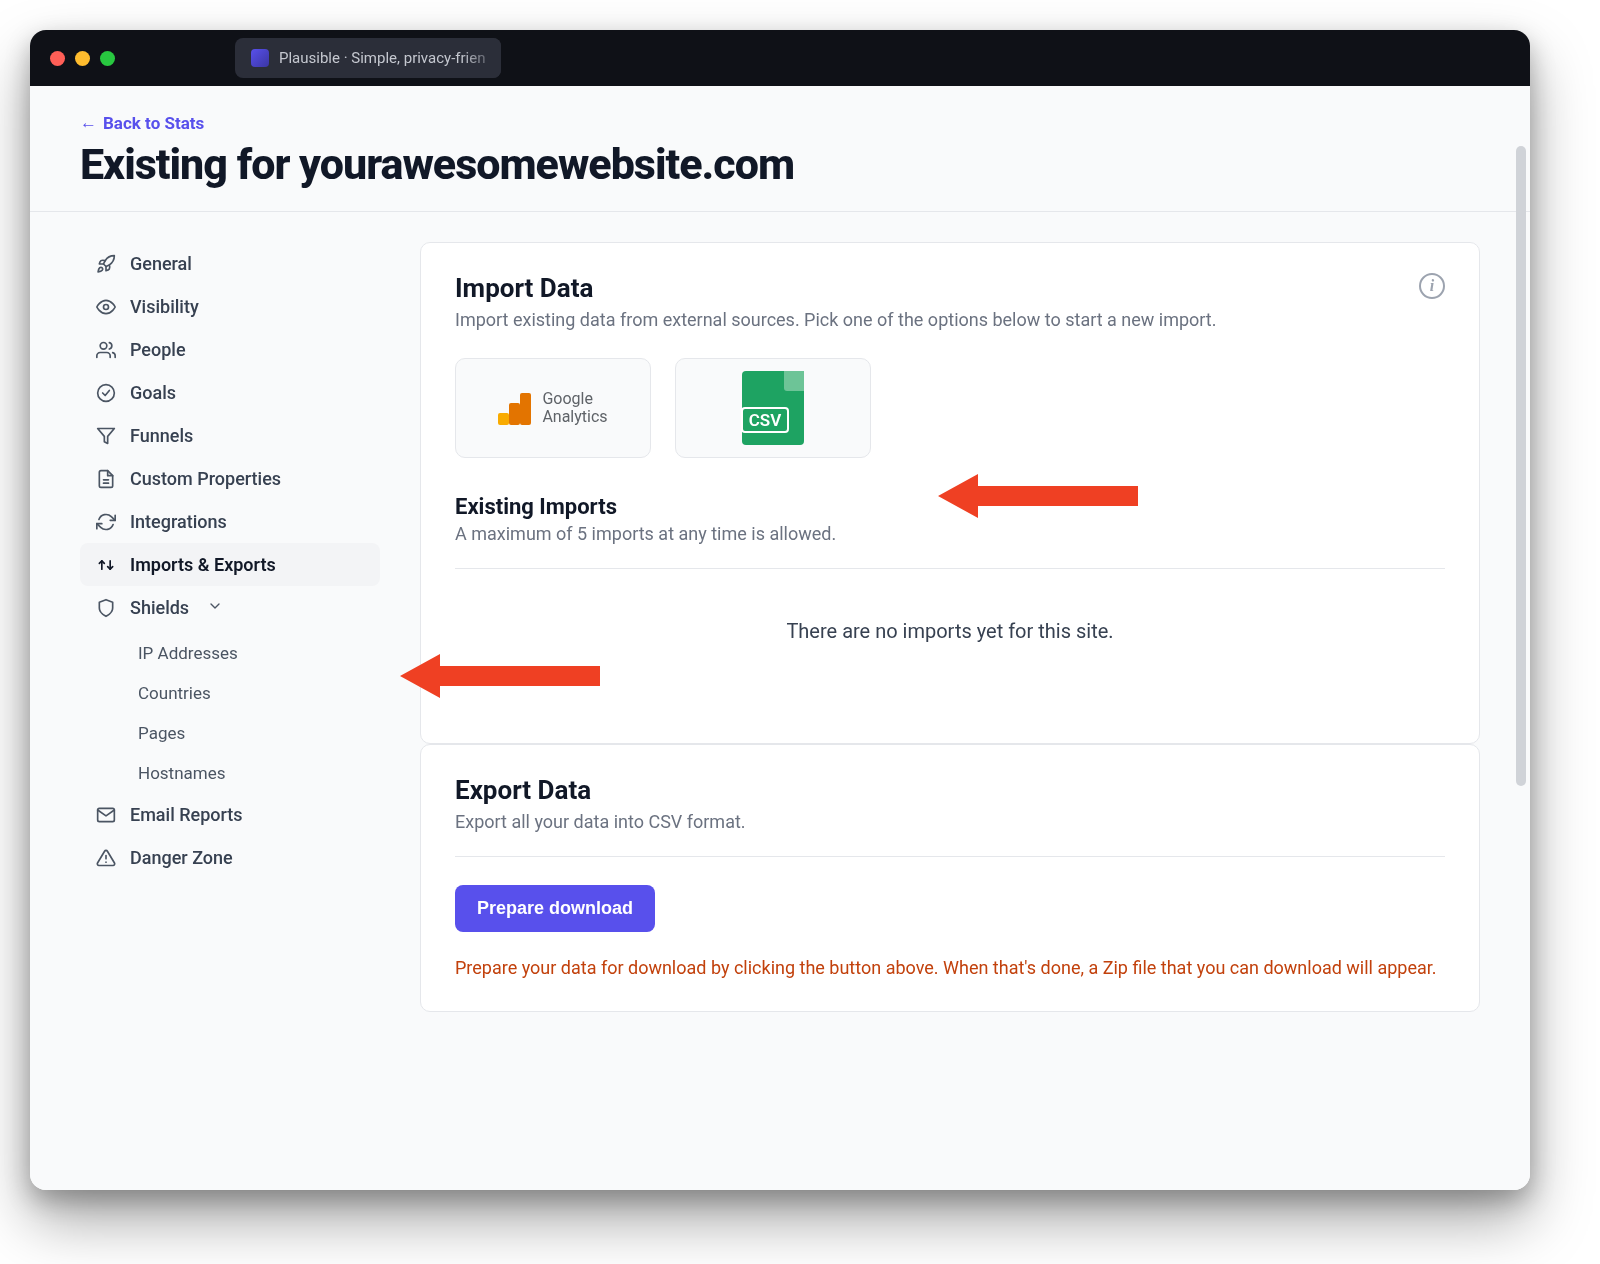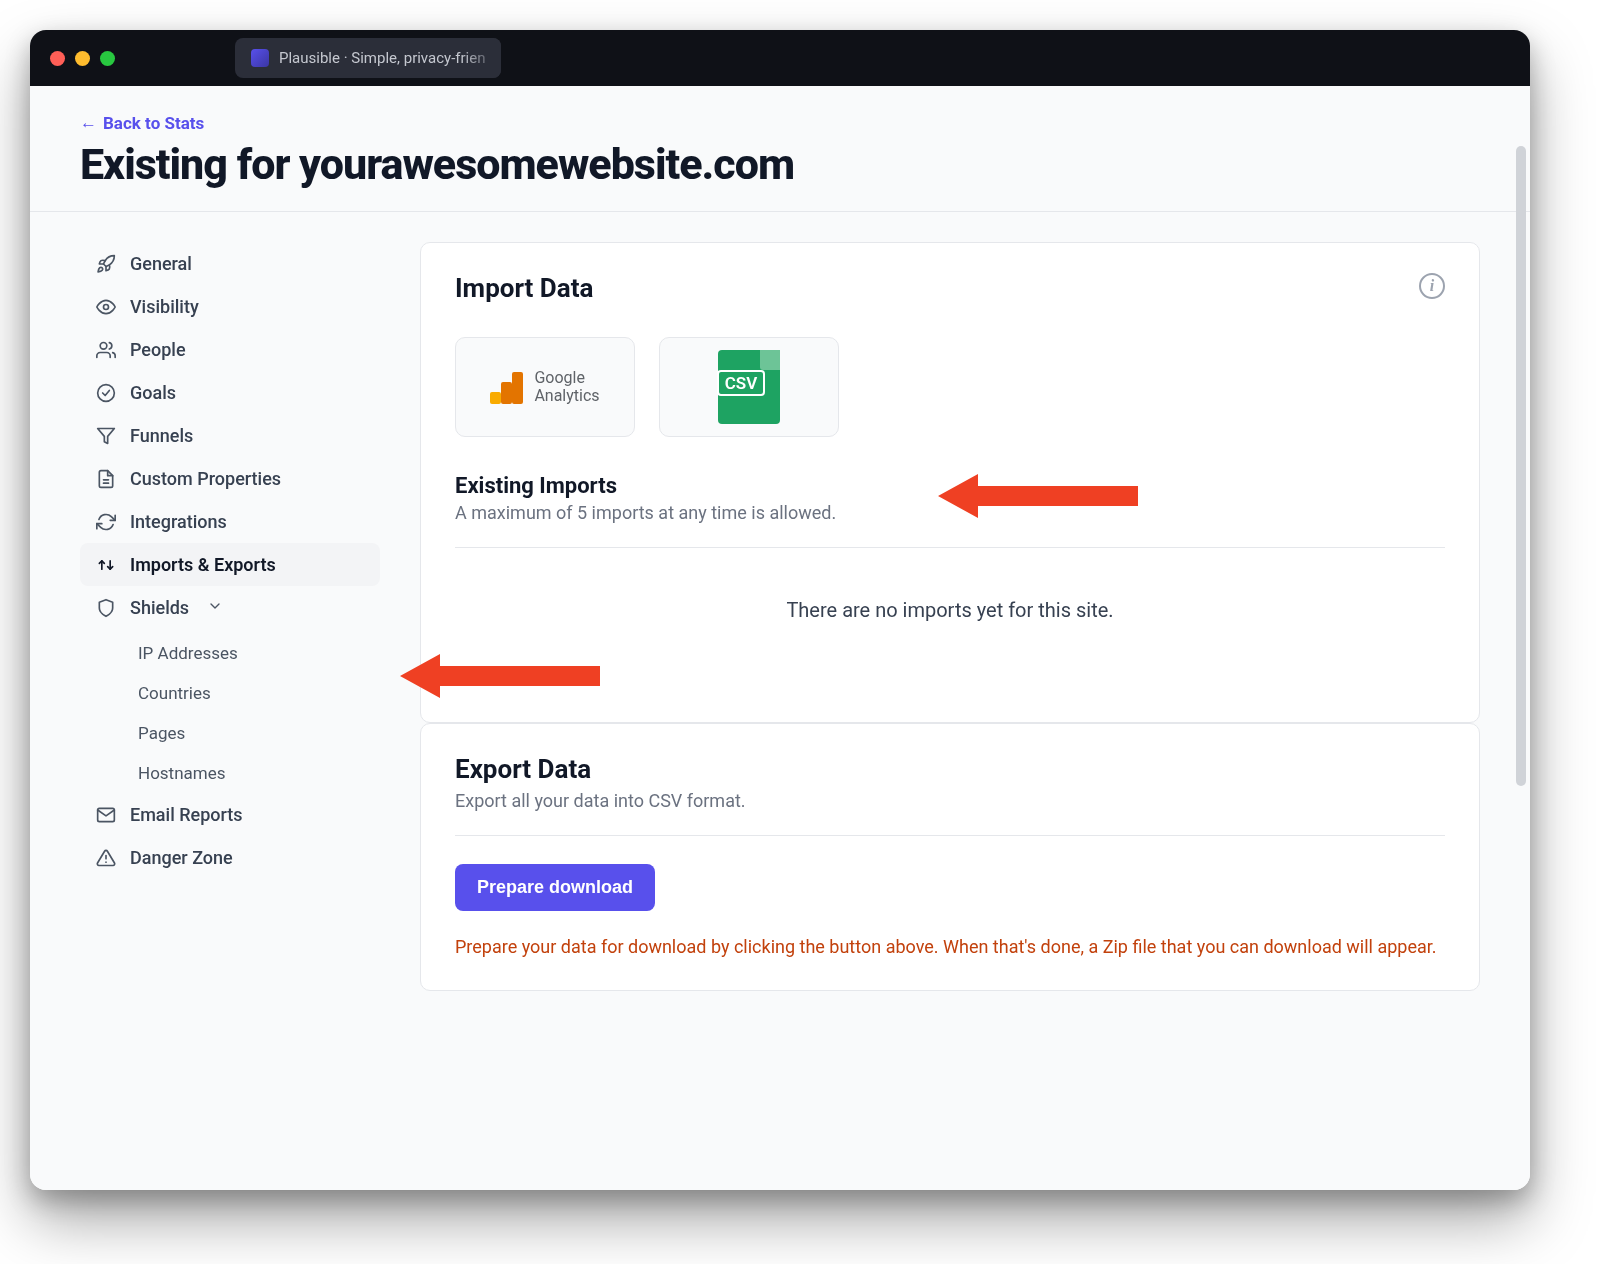--- a/index.html
+++ b/index.html
@@ -186,21 +186,21 @@
     cursor: pointer;
   }
 
   .import-options {
     display: flex;
     gap: 24px;
     margin-top: 28px;
     margin-bottom: 36px;
   }
   .opt {
-    width: 180px;
+    width: 196px;
     height: 100px;
     background: #f9fafb;
     border: 1px solid #e5e7eb;
     border-radius: 10px;
     display: flex;
     align-items: center;
     justify-content: center;
     cursor: pointer;
   }
   .ga-logo { display:flex; align-items:center; gap:10px; }
@@ -211,21 +211,21 @@
   .ga-text { font-size:16px; color:#5f6368; line-height:1.1; }
 
   .csv-file {
     width: 62px; height: 74px;
     background: #1ea362;
     border-radius: 4px;
     position: relative;
     display:flex;
     align-items:flex-end;
     justify-content:center;
-    padding-bottom:28px;
+    padding-bottom:12px;
   }
   .csv-file::after{
     content:"";
     position:absolute;
     top:0; right:0;
     width:20px;height:20px;
     background:#6dc497;
     border-bottom-left-radius:3px;
   }
   .csv-file span {
@@ -440,20 +440,21 @@
           <span>Danger Zone</span>
         </div>
       </nav>
 
       <div class="main">
 
         <div class="card">
           <div class="card-head">
             <div>
               <h2>Import Data</h2>
+              <div class="desc">Import existing data from external sources. Pick one of the options below to start a new import.</div>
             </div>
             <div class="info-icn">i</div>
           </div>
 
           <div class="import-options">
             <div class="opt">
               <div class="ga-logo">
                 <div class="ga-bars">
                   <div class="b1"></div>
                     <div class="b2"></div>

